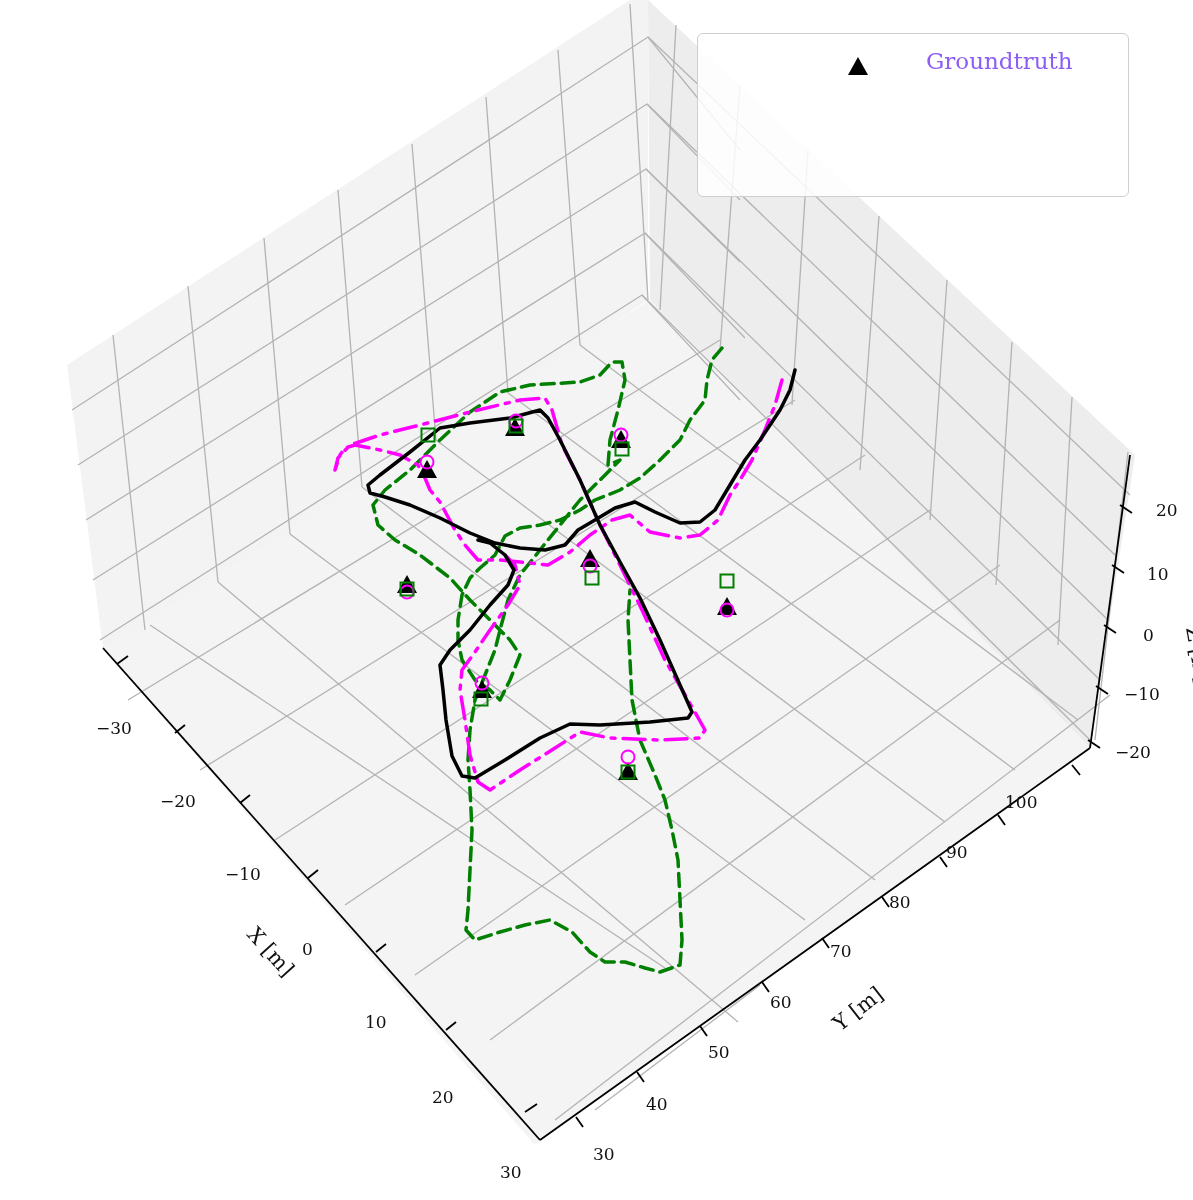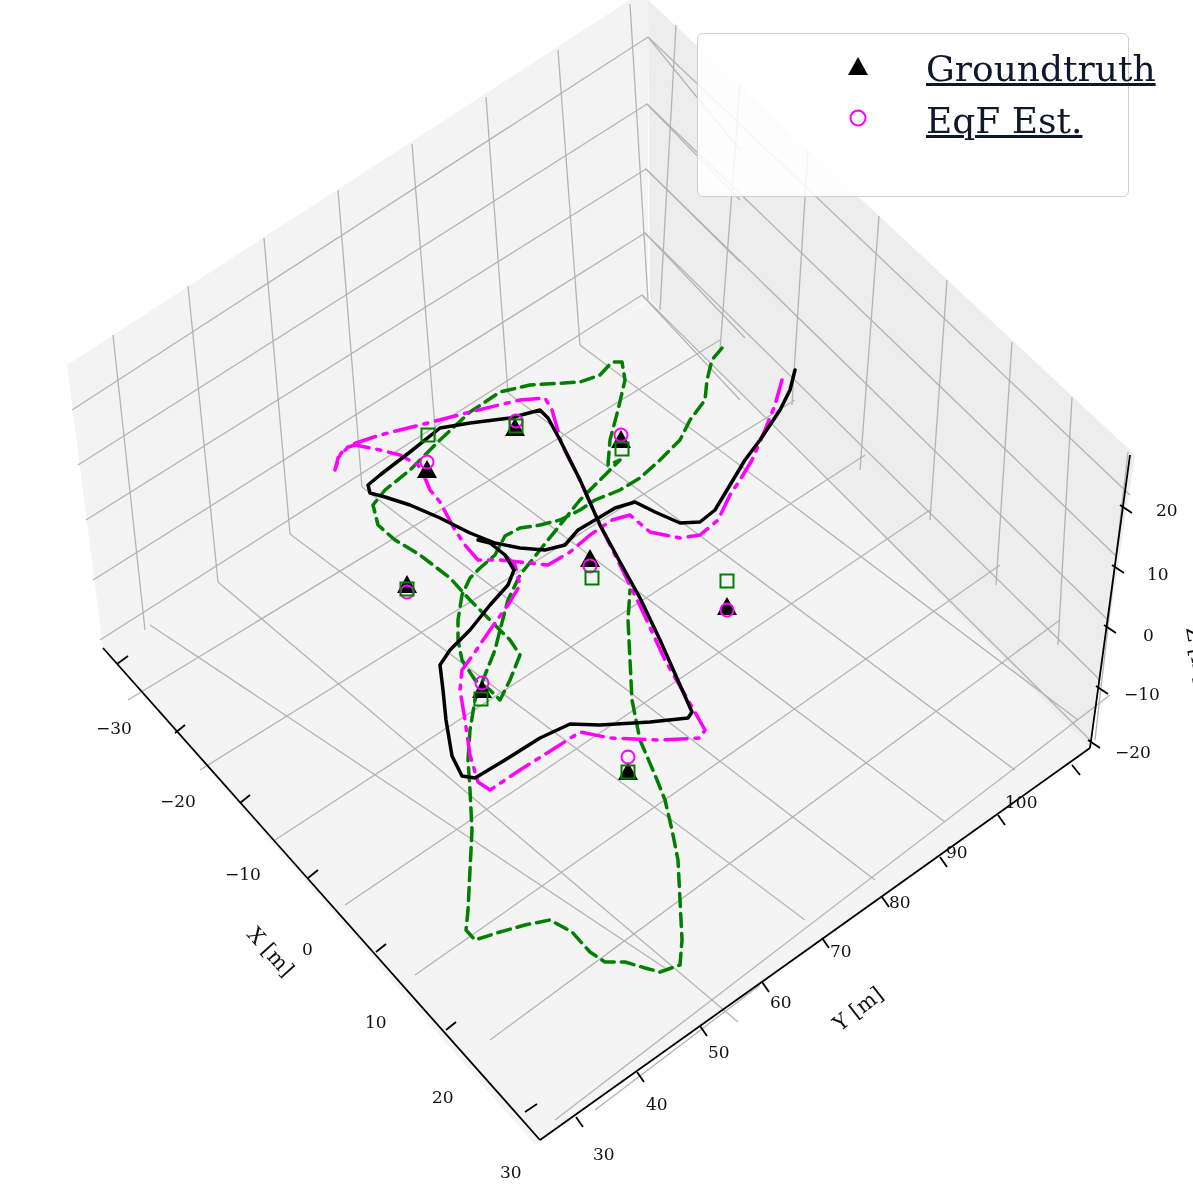--- a/index.html
+++ b/index.html
@@ -6,22 +6,22 @@
   body { width: 1193px; height: 1200px; position: relative; overflow: hidden;
          font-family: "DejaVu Serif", "Liberation Serif", serif; }
   #plot { position: absolute; left: 0; top: 0; }
   .tick-label { font-family: "DejaVu Serif", "Liberation Serif", serif; font-size: 17px; fill: #111; }
   .axis-label { font-family: "DejaVu Serif", "Liberation Serif", serif; font-size: 21px; fill: #111; }
   .legend { position: absolute; left: 697px; top: 33px; width: 430px; height: 162px;
             background: rgba(255,255,255,0.85); border: 1.5px solid #cfcfcf; border-radius: 6px; }
   .legend-row { position: absolute; left: 0; height: 50px; width: 100%; }
   .legend-line { position: absolute; left: 14px; top: 26px; width: 86px; height: 0; }
   .legend-marker { position: absolute; left: 148px; top: 14px; width: 24px; height: 24px; }
-  .legend-text { position: absolute; left: 228px; top: 8px; font-size: 36px; color: #0f172a;
-                 font-family: "DejaVu Serif", "Liberation Serif", serif; white-space: nowrap; text-decoration: underline; }
+  .legend-text { position: absolute; left: 228px; top: 8px; font-size: 23px; color: #8b5cf6;
+                 font-family: "DejaVu Serif", "Liberation Serif", serif; white-space: nowrap; }
 </style>
 </head>
 <body>
 
 <svg id="plot" width="1193" height="1200" viewBox="0 0 1193 1200" xmlns="http://www.w3.org/2000/svg">
 
   <g>
 
     <polygon points="67,365 630,0 648,0 648,300 140,640 103,648" fill="#f3f3f3" stroke="none"></polygon>
 
@@ -177,22 +177,13 @@
 <div class="legend">
   <div class="legend-row" style="top:6px">
     <svg class="legend-line" width="90" height="10" style="top:22px;overflow:visible">
       <line x1="0" y1="5" x2="86" y2="5" stroke="#000" stroke-width="3.5"></line>
     </svg>
     <svg class="legend-marker" width="24" height="24">
       <polygon points="12,3 22,21 2,21" fill="#000"></polygon>
     </svg>
     <span class="legend-text">Groundtruth</span>
   </div>
-  <div class="legend-row" style="top:58px">
-    <svg class="legend-line" width="90" height="10" style="top:22px;overflow:visible">
-      <line x1="0" y1="5" x2="86" y2="5" stroke="#ff00ff" stroke-width="3.5" stroke-dasharray="22,8,4,8"></line>
-    </svg>
-    <svg class="legend-marker" width="24" height="24">
-      <circle cx="12" cy="12" r="7.5" fill="none" stroke="#ff00ff" stroke-width="2"></circle>
-    </svg>
-    <span class="legend-text">EqF Est.</span>
-  </div>
 </div>
 
 </body></html>

